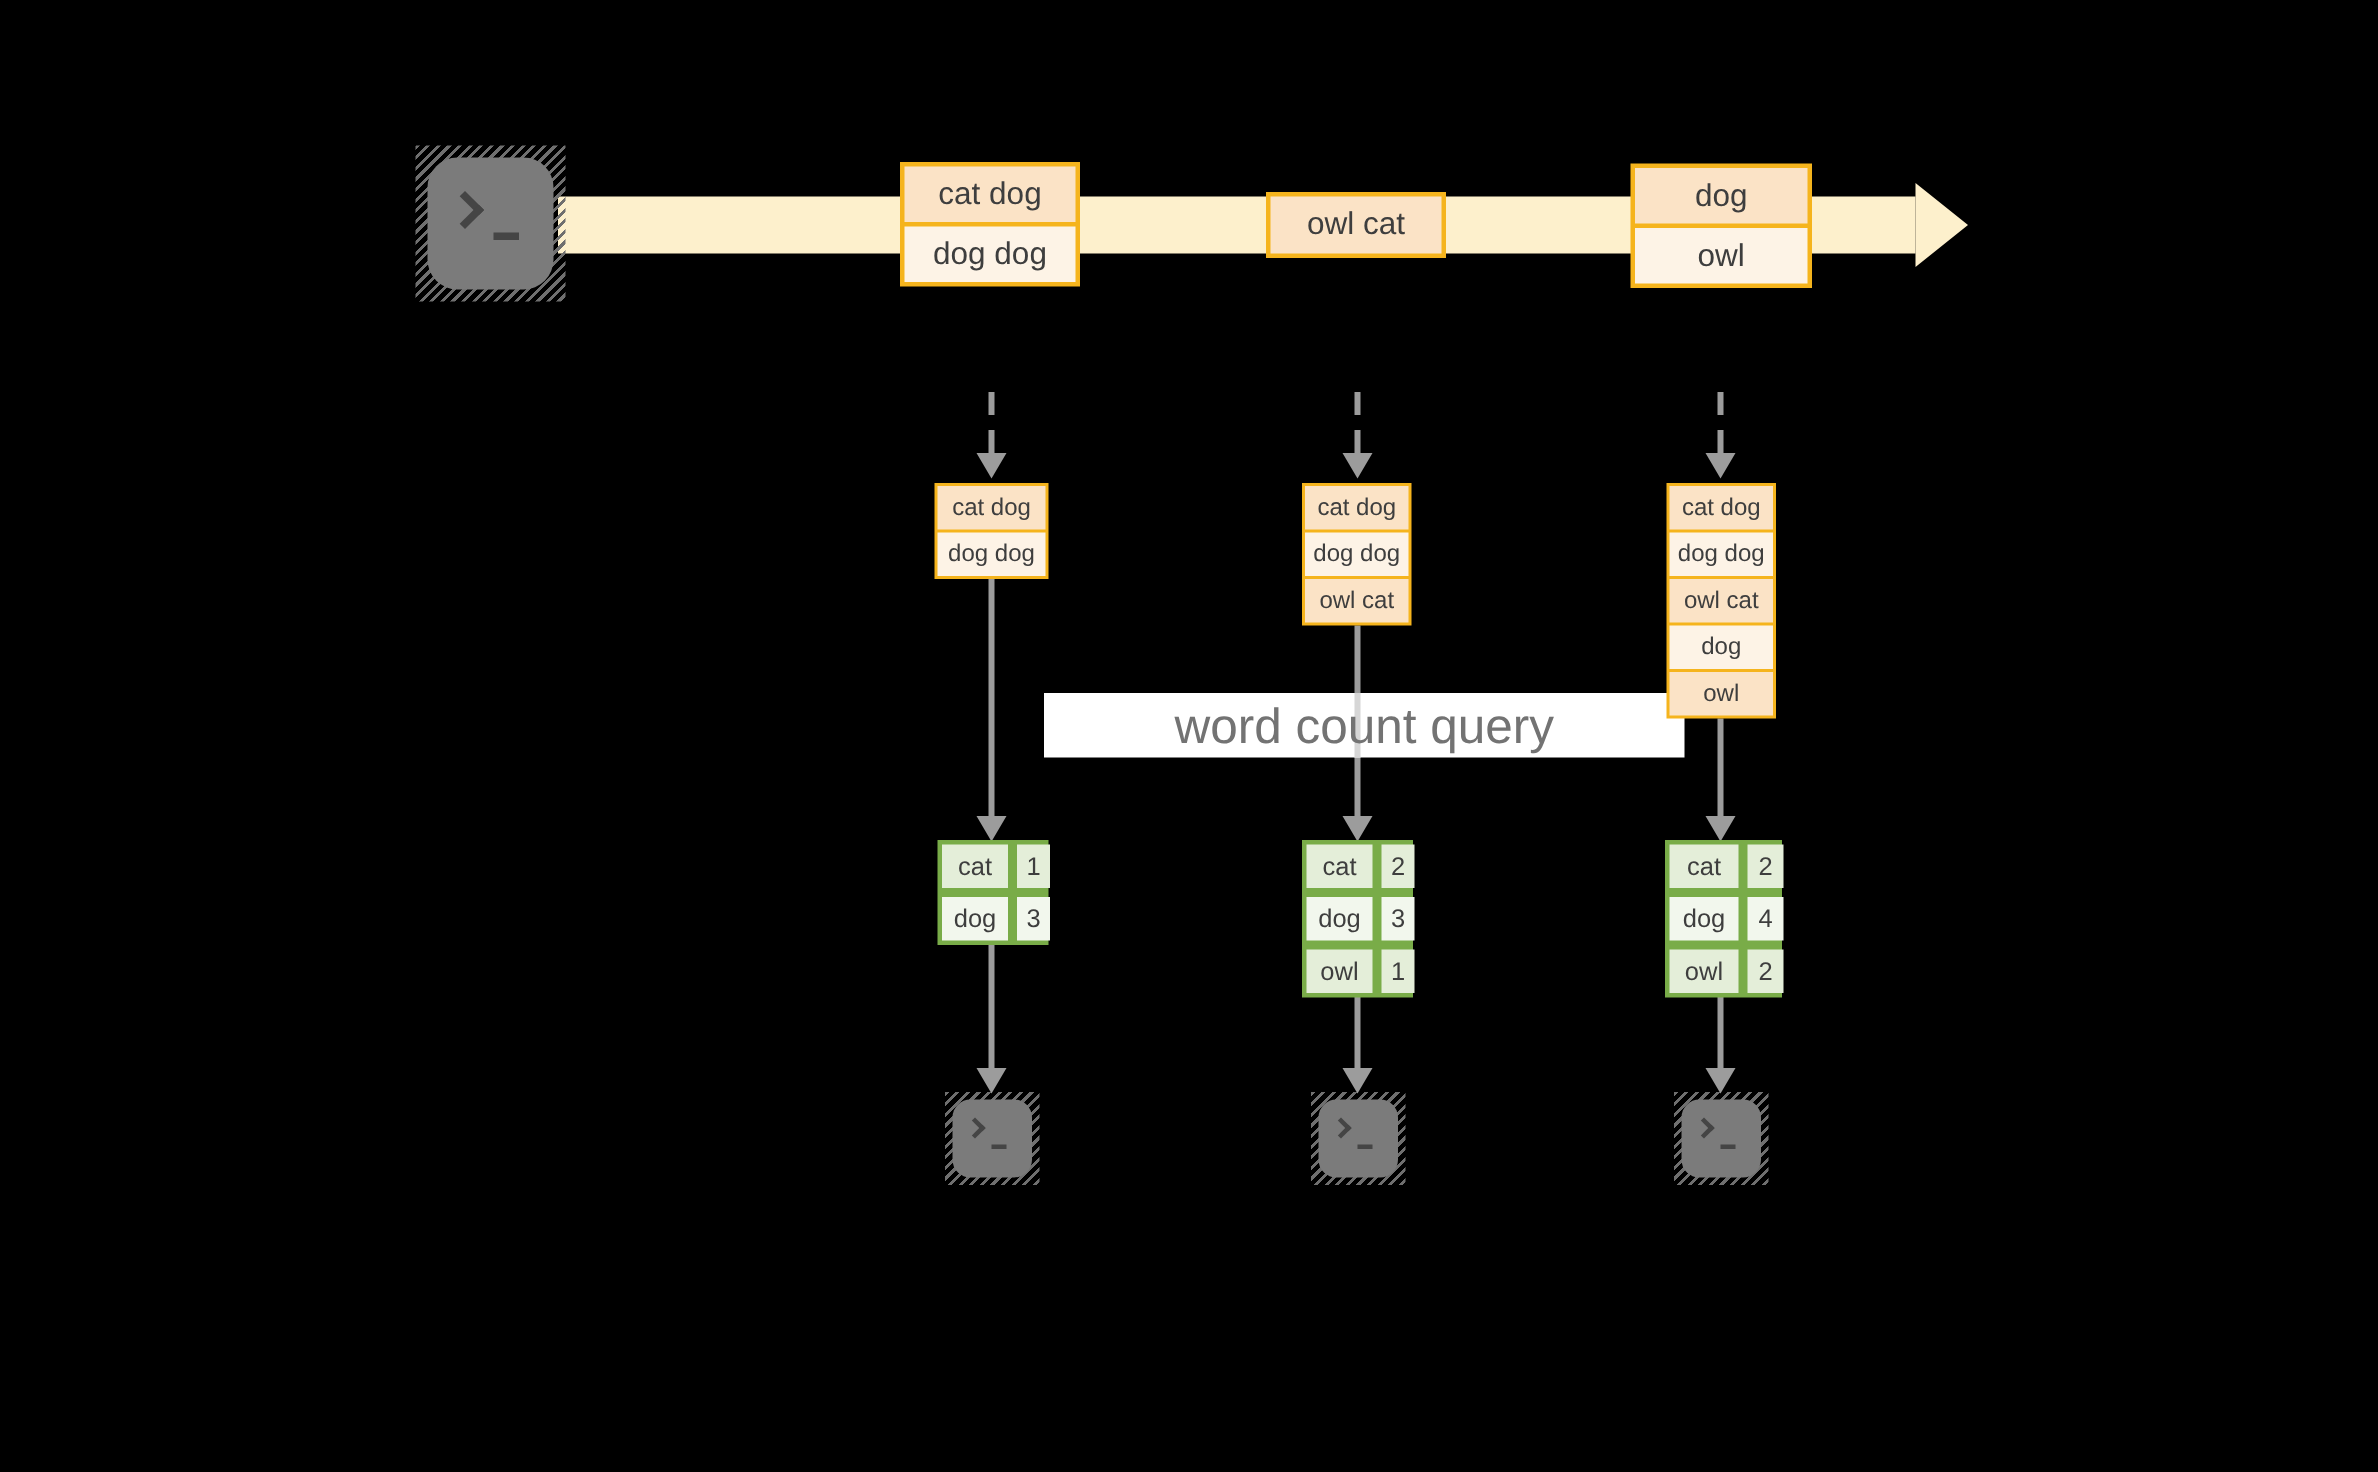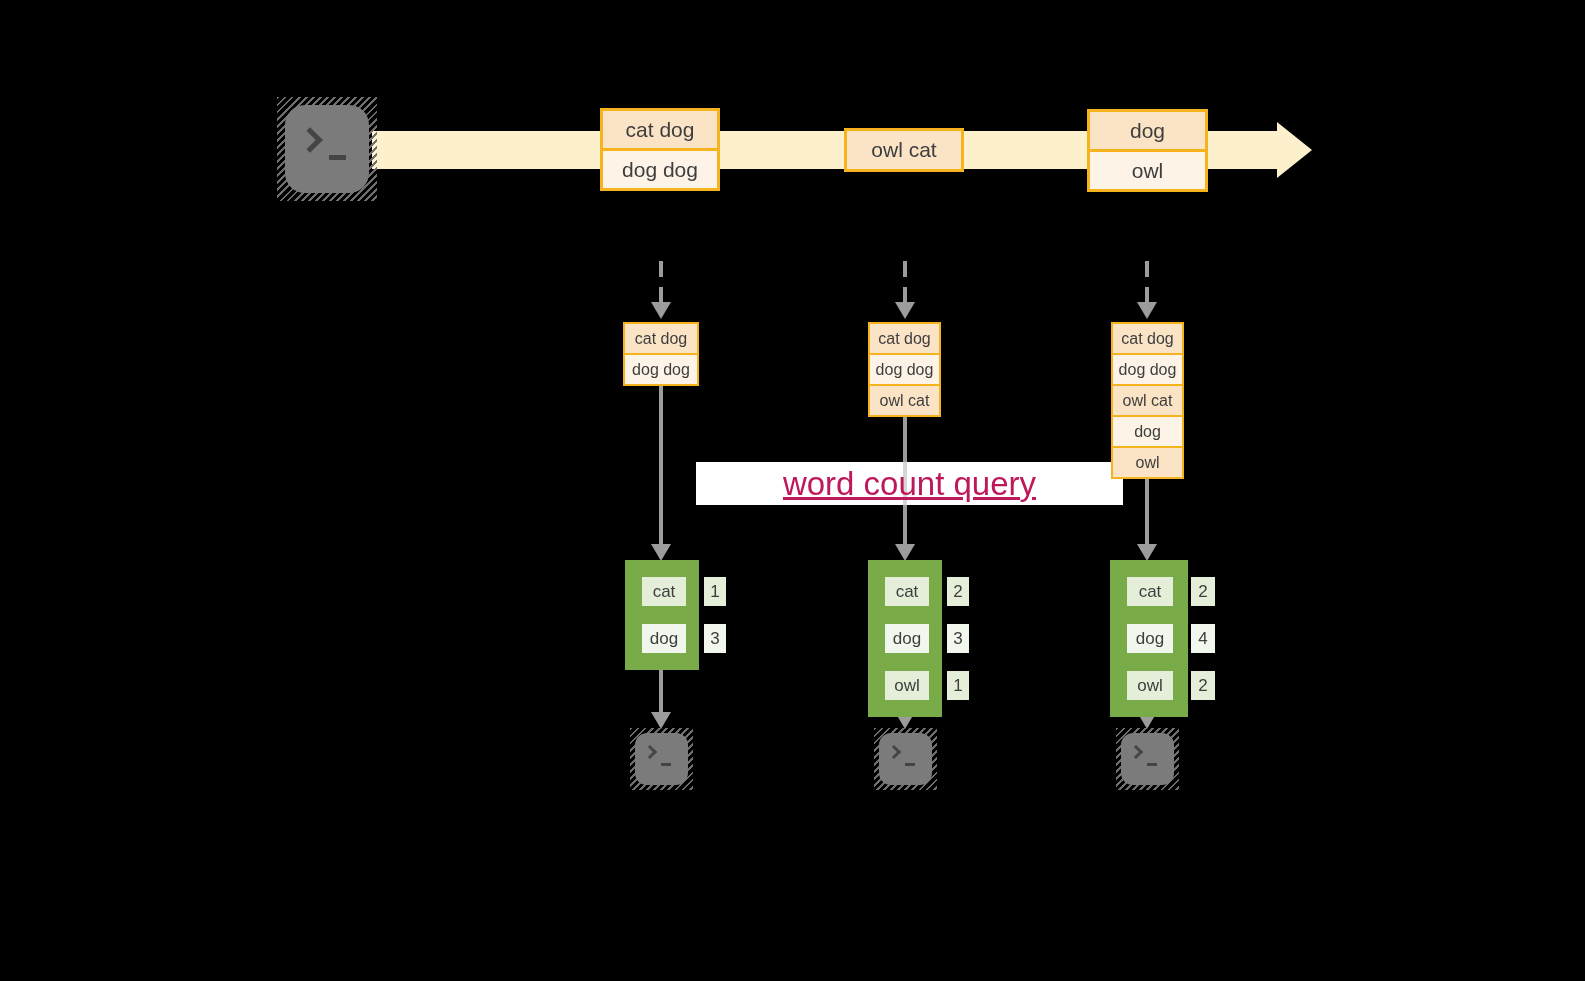--- a/index.html
+++ b/index.html
@@ -51,21 +51,21 @@
     position:absolute;display:grid;grid-auto-rows:29px;gap:2px;padding:2px;
     z-index:6;box-sizing:border-box;
   }
   .stack .cell{
     display:flex;align-items:center;justify-content:center;
     font-size:16px;color:#3e3e3e;
   }
 
   
   .ctable{
-    position:absolute;display:grid;gap:18px;padding:17px;z-index:2;box-sizing:border-box;
+    position:absolute;display:grid;gap:6px;padding:3px;z-index:2;box-sizing:border-box;
     grid-auto-rows:29px;
   }
   .ctable .cell{
     display:flex;align-items:center;justify-content:center;
     font-size:17px;color:#3e3e3e;
   }
 
   
   .v-dash{position:absolute;width:4px;z-index:2;
     background:repeating-linear-gradient(180deg,#9c9c9c 0 16px,rgba(0,0,0,0) 16px 26px);}
@@ -73,21 +73,21 @@
   .v-head{position:absolute;width:0;height:0;z-index:1;
     border-left:10px solid transparent;border-right:10px solid transparent;
     border-top:17px solid #9c9c9c;}
 
   
   .banner{
     position:absolute;left:696px;top:462px;width:427px;height:43px;background:#fff;
     z-index:5;display:flex;align-items:center;justify-content:center;
   }
   .banner-line{position:absolute;left:207px;top:0;width:4px;height:43px;background:#d6d6d6;}
-  .banner-text{font-size:33px;color:#be185d;position:relative;z-index:1;text-decoration:underline;}
+  .banner-text{font-size:33px;color:#737373;position:relative;z-index:1;}
 </style>
 </head>
 <body>
 
 <div class="stage">
 
   <div class="term" style="left:277px;top:97px;width:100px;height:104px">
     <div class="term-body">
       <div class="chev" style="left:16px;top:26px"></div>
       <div class="underscore" style="left:44px;top:50px"></div>

